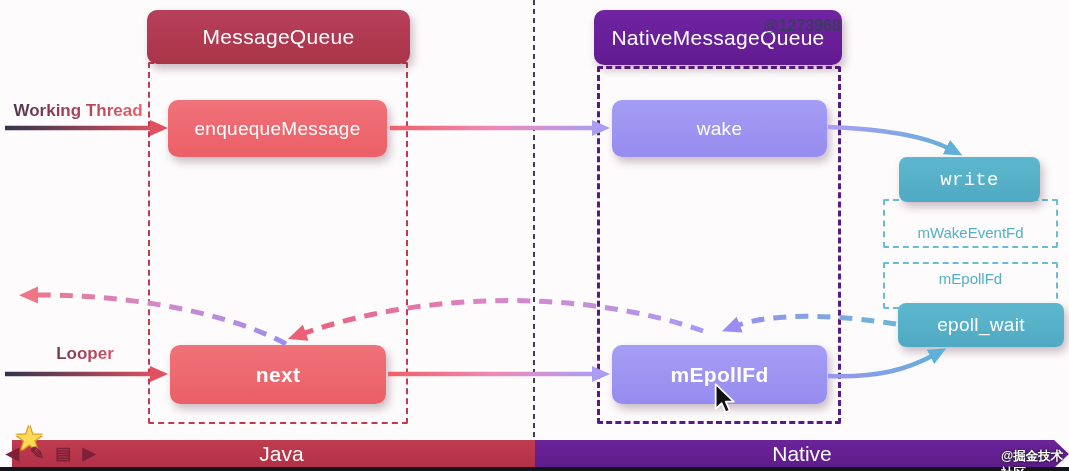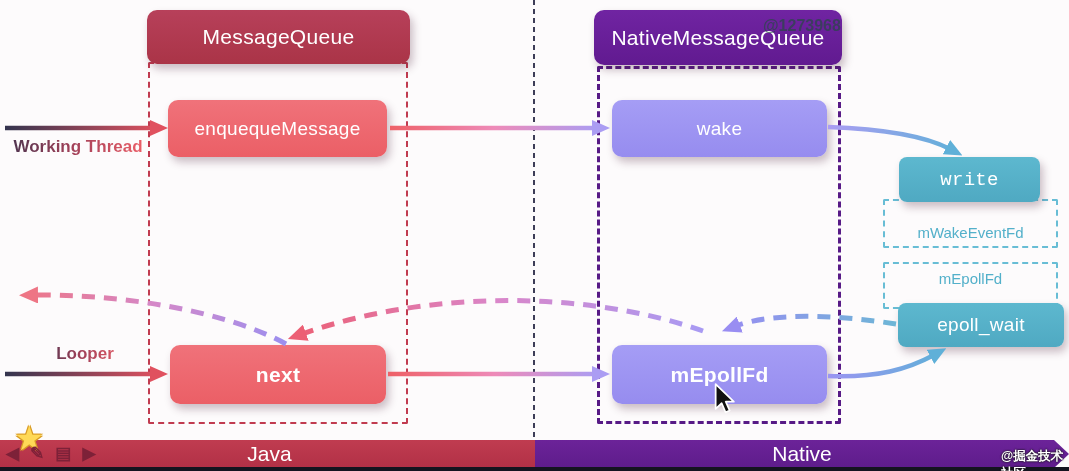--- a/index.html
+++ b/index.html
@@ -38,28 +38,28 @@
   .fd-box{box-sizing:border-box; z-index:2; border:2px dashed #68bdd5; border-radius:2px;
     display:flex; align-items:center; justify-content:center; color:#53b0ca; font-size:15px;}
   .wakefd{left:883px; top:199px; width:175px; height:49px; align-items:flex-end; padding-bottom:5px;}
   .epollfd{left:883px; top:262px; width:175px; height:47px; align-items:flex-start; padding-top:6px;}
   
   .side-label{font-weight:bold; font-size:17px; z-index:2; color:#c14f60;}
   @supports ((-webkit-background-clip:text) or (background-clip:text)){
     .side-label{background:linear-gradient(90deg,#4e3550 0%,#a04058 45%,#ee5f68 100%);
       -webkit-background-clip:text; background-clip:text; color:transparent;}
   }
-  .wt-label{left:10px; top:101px; width:136px; text-align:center;margin-top:36px;}
+  .wt-label{left:10px; top:101px; width:136px; text-align:center;}
   .lp-label{left:40px; top:344px; width:90px; text-align:center;}
   
   .arrows{left:0; top:0; z-index:4; pointer-events:none;}
   
   .bar{z-index:5; display:flex; align-items:center; justify-content:center;
     color:#fff; font-size:21px;}
-  .bar-java{left:0; top:440px; width:539px; height:28px;
+  .bar-java{left:12px; top:440px; width:539px; height:28px;
     background:linear-gradient(180deg,#c03c50,#b23046);}
   .bar-native{left:535px; top:440px; width:534px; height:28px;
     background:linear-gradient(180deg,#6c2399,#5e1c8b);
     clip-path:polygon(0 0, calc(100% - 15px) 0, 100% 50%, calc(100% - 15px) 100%, 0 100%);}
   .bottom-strip{left:0; top:467px; width:1069px; height:4px; background:#14141f; z-index:6;}
   
   .star{left:14px; top:418px; z-index:7; font-size:34px; color:#ffd957;
     text-shadow:-1px -1px 0 #d99c26, 1px -1px 0 #d99c26, -1px 1px 0 #d99c26, 1px 1px 0 #d99c26;}
   .tool-row{left:6px; top:443px; z-index:7; display:flex; gap:11px; color:#7d2138;
     font-size:17px; font-weight:bold;}

